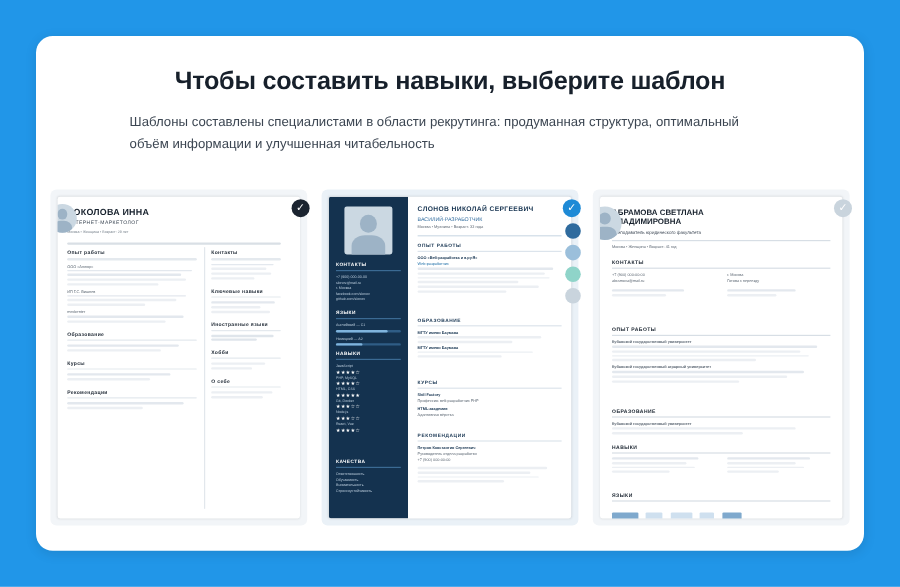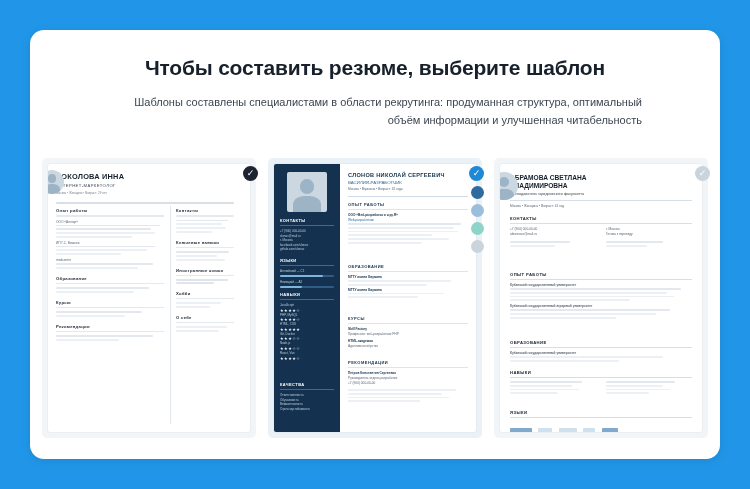--- a/index.html
+++ b/index.html
@@ -28,21 +28,21 @@
     margin: 24px 60px 0 60px;
     text-align: center;
     font-size: 21px;
     line-height: 27px;
     font-weight: bold;
     color: #17202b;
     letter-spacing: -0.2px;
   }
   .subhead {
     margin: 12px 78px 0 78px;
-    text-align: right;
+    text-align: left;
     font-size: 11px;
     line-height: 18px;
     color: #3c4652;
   }
   .cards {
     position: absolute;
     top: 128px;
     left: 12px;
     right: 12px;
     display: flex;
@@ -199,21 +199,21 @@
   .t3 .chip.dark { background:#7fa9cd; }
 
   .blurrow { height:1.8px; background:#e3e8ee; border-radius:1px; margin-bottom:2px;}
   .blurrow.s { background:#eceff3; }
 </style>
 </head>
 <body>
 
 <div class="page">
 
-  <div class="headline">Чтобы составить резюме, выберите шаблон</div>
+  <div class="headline">Чтобы составить навыки, выберите шаблон</div>
   <div class="subhead">Шаблоны составлены специалистами в области рекрутинга: продуманная структура, оптимальный объём информации и улучшенная читабельность</div>
 
   <div class="cards">
 
     <div class="card">
       <div class="badge">✓</div>
       <div class="sheet t1">
 
         <div class="r hdr">
           <div class="nm name">СОКОЛОВА ИННА</div>

